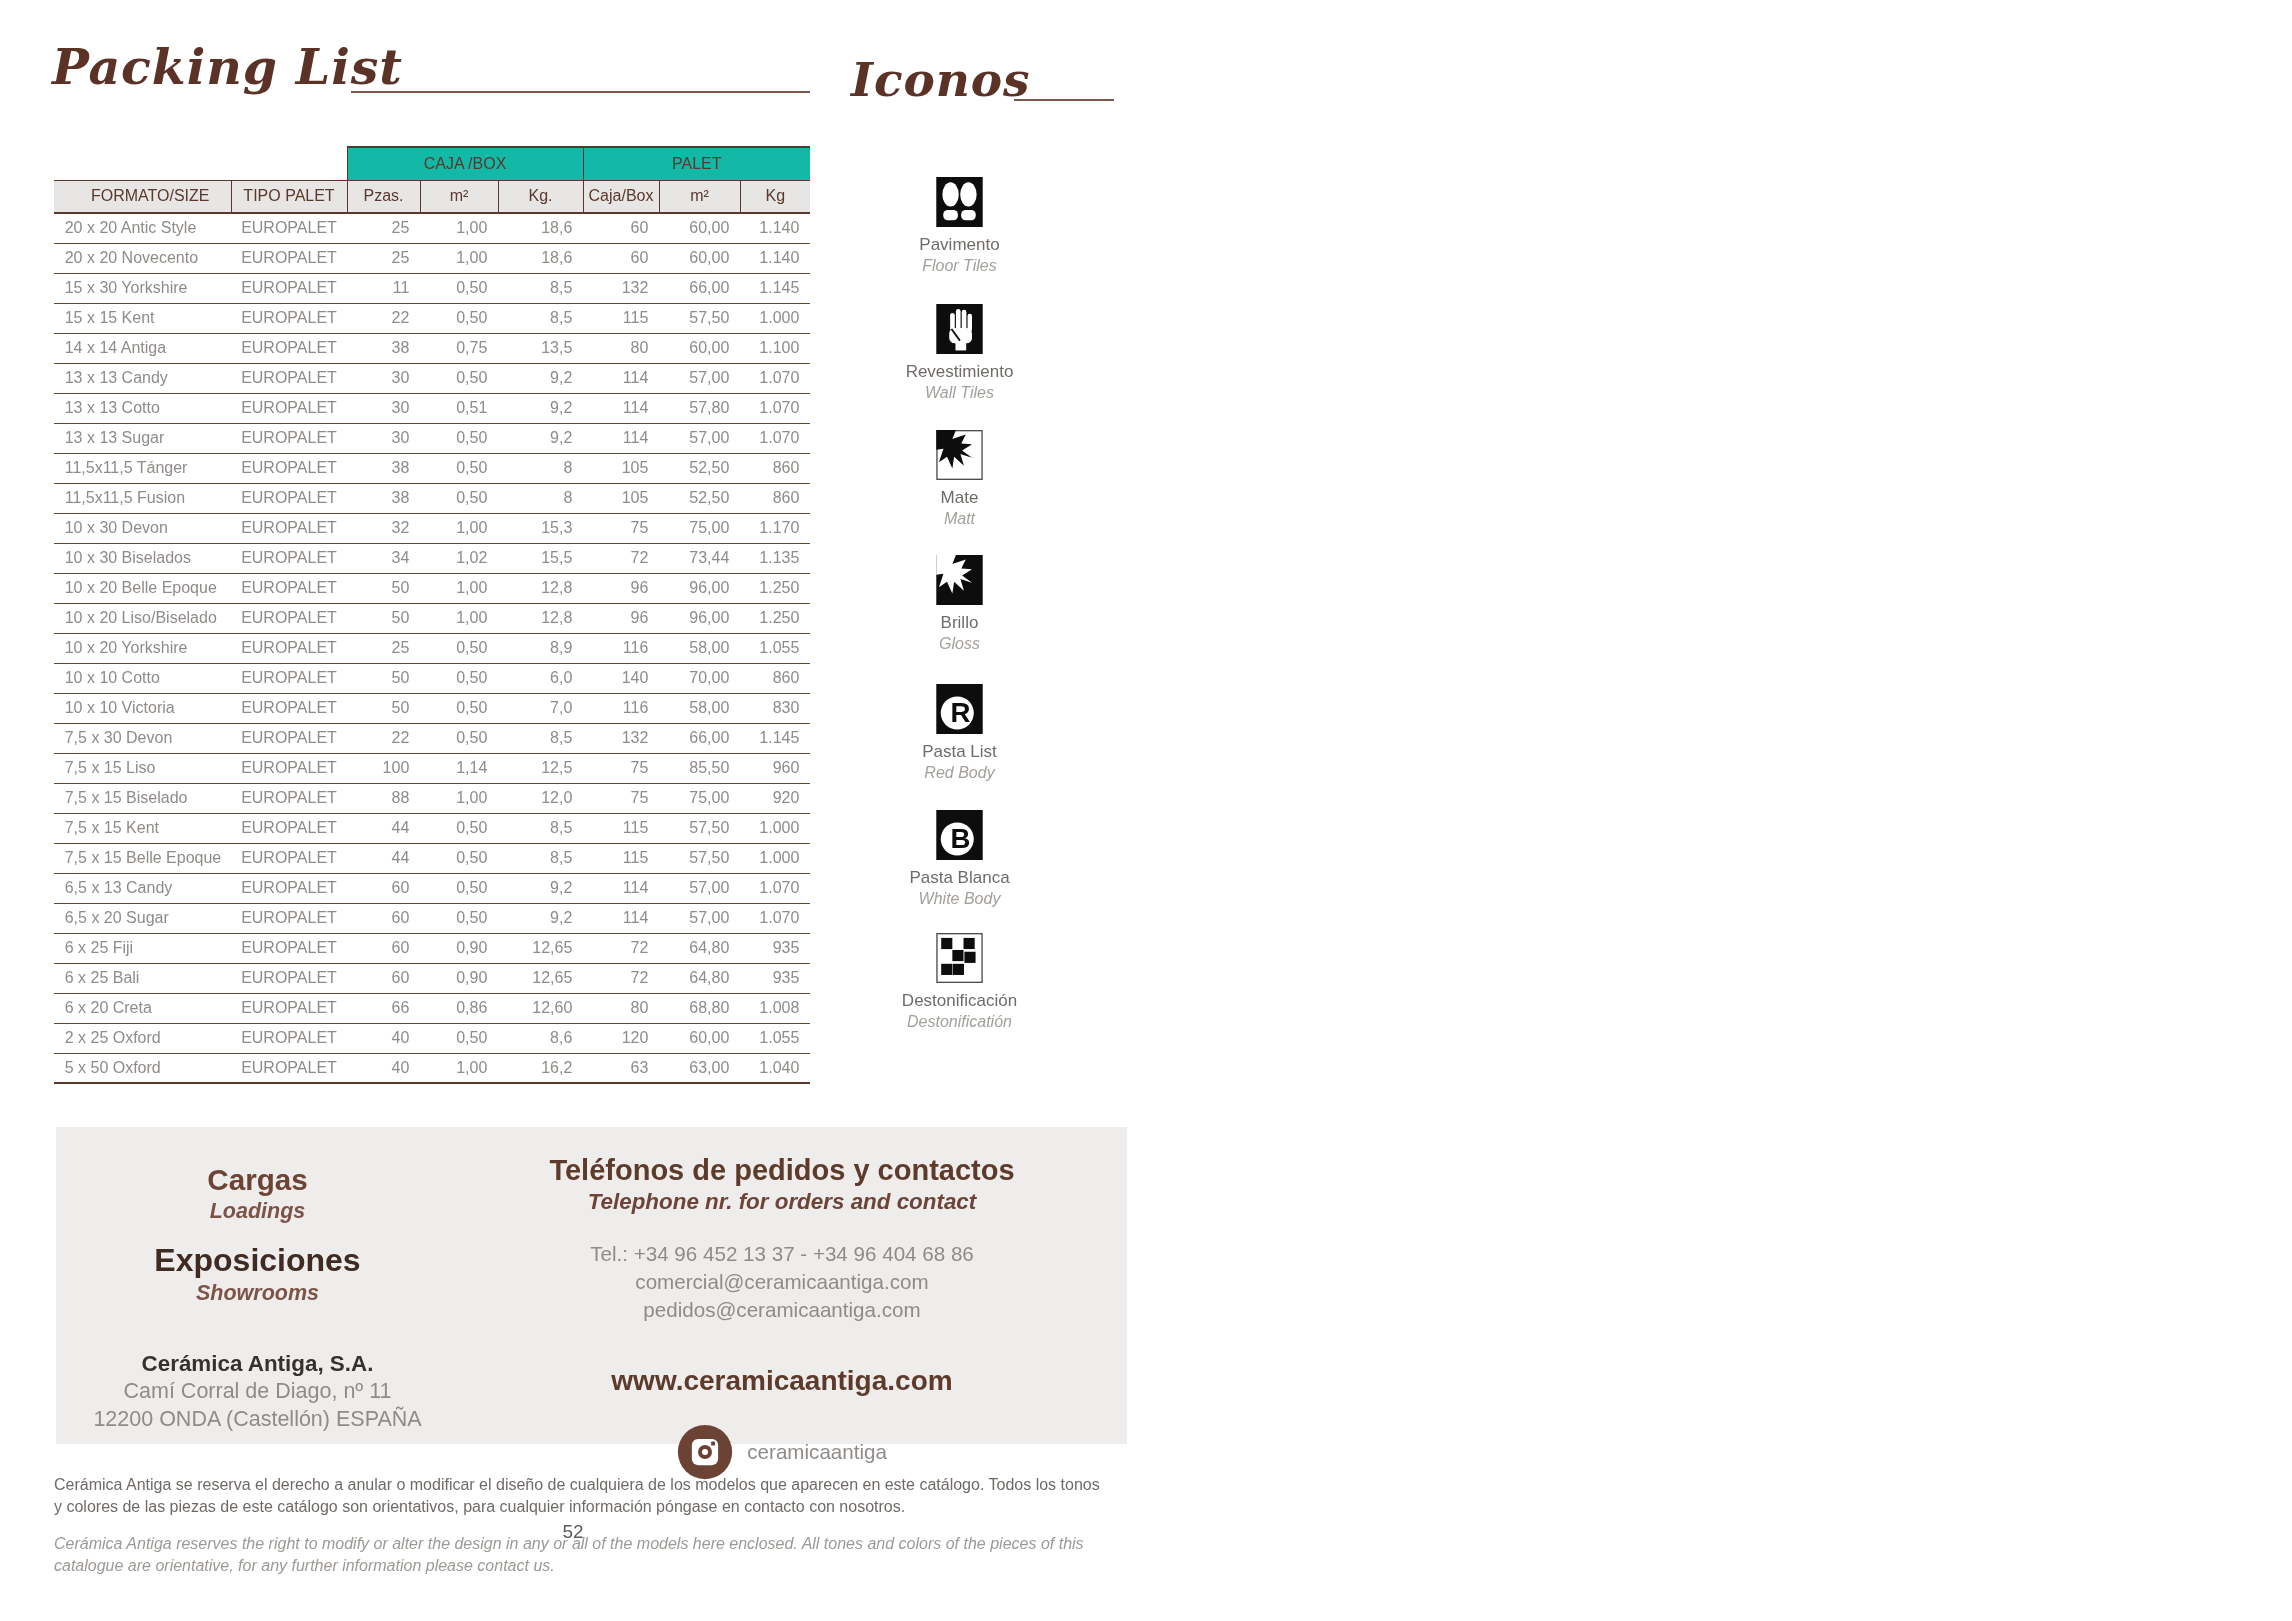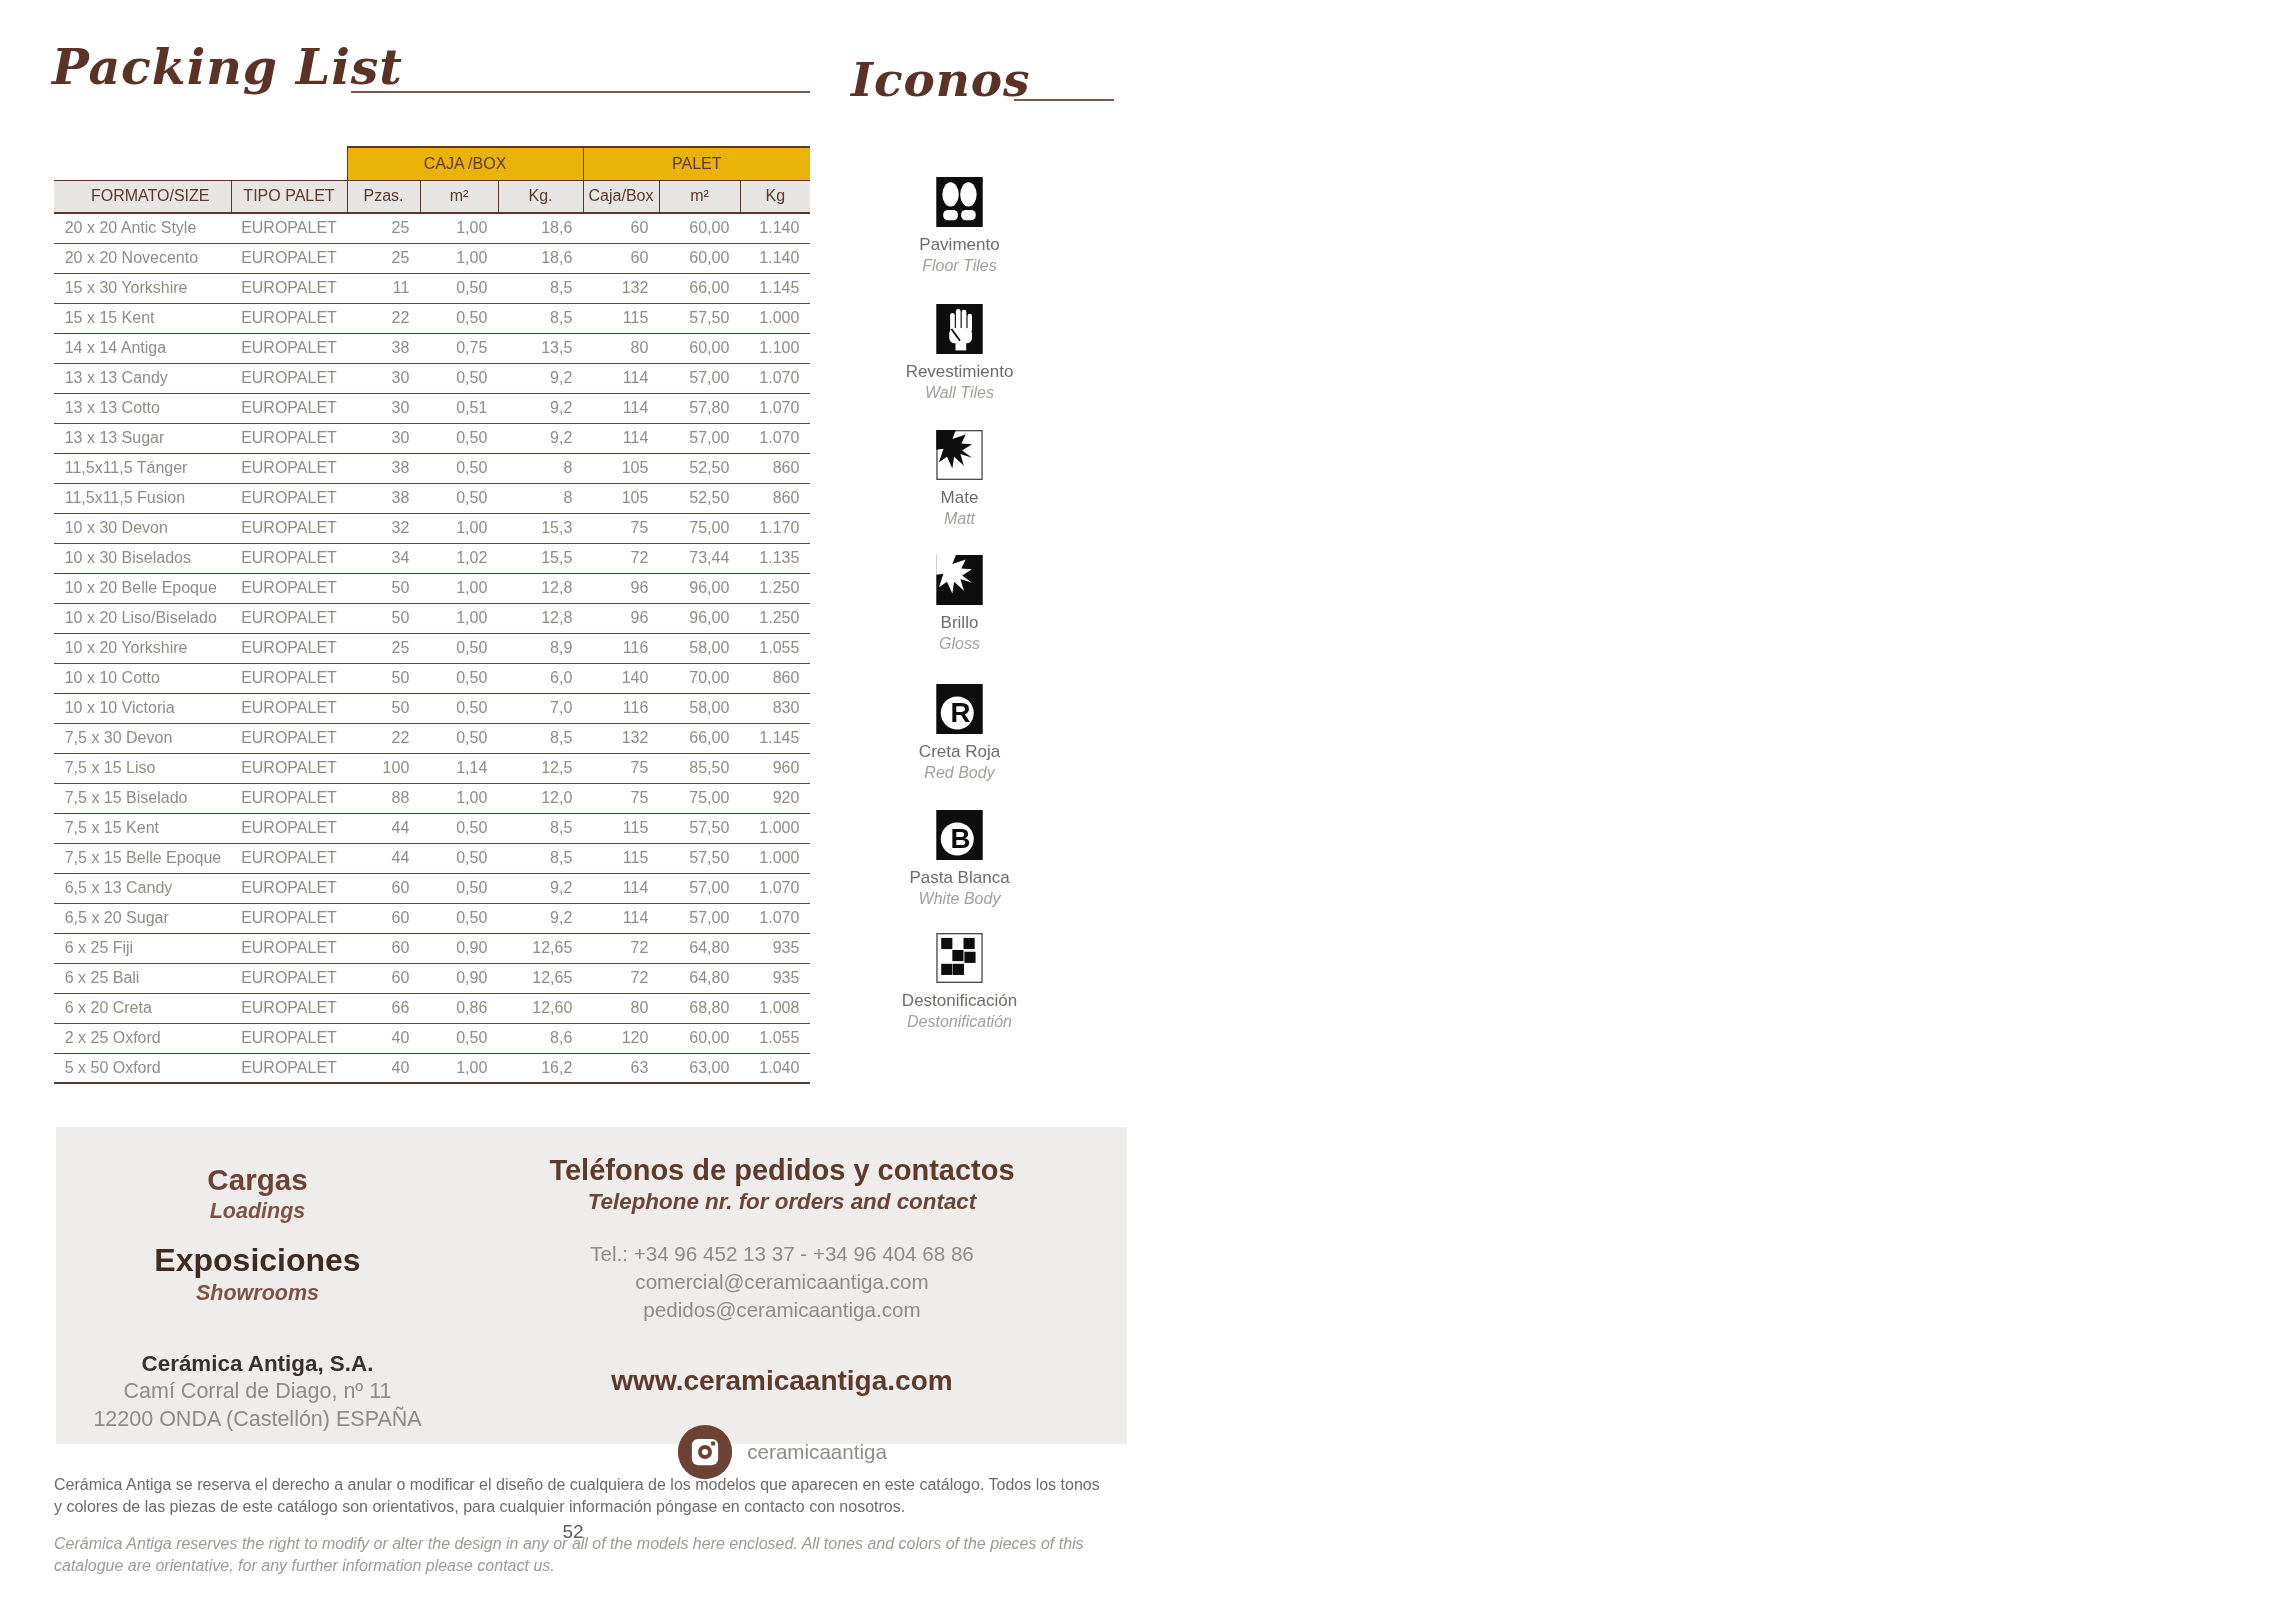--- a/index.html
+++ b/index.html
@@ -13,21 +13,21 @@
   .title-rule { position:absolute; height:1.8px; background:#7d594b; }
   #main-rule { left:351px; top:91px; width:459px; }
   #icons-rule { left:1014px; top:99px; width:100px; }
 
   
   #packing { position:absolute; left:54px; top:146px; border-collapse:collapse; table-layout:fixed; width:755px; font-size:16px; color:#8f8b88; }
   #packing col.w0{width:177px} #packing col.w1{width:116px} #packing col.w2{width:73px}
   #packing col.w3{width:78px} #packing col.w4{width:85px} #packing col.w5{width:76px}
   #packing col.w6{width:81px} #packing col.w7{width:70px}
   #packing tr.group td.empty { border:none; background:#ffffff; }
-  #packing tr.group th { background:#eab308; color:#5a382b; font-weight:normal; height:33px;
+  #packing tr.group th { background:#14b8a6; color:#5a382b; font-weight:normal; height:33px;
       border-top:2.7px solid #5a372a; border-left:1.8px solid #5a372a; text-align:center; }
   #packing tr.cols th { background:#e8e6e4; color:#5a382b; font-weight:normal; height:33px;
       border-top:1.8px solid #5a372a; border-bottom:2.7px solid #5a372a; border-left:1.8px solid #5a372a; text-align:center; }
   #packing tr.cols th:first-child { border-left:none; text-align:center; padding-left:16px; }
   #packing tbody td { border-bottom:1.8px solid #6a4536; height:30px; white-space:nowrap; overflow:hidden; }
   #packing tbody tr:last-child td { border-bottom:2.7px solid #5a372a; }
   #packing tbody td.c0 { text-align:left; padding-left:10.7px; }
   #packing tbody td.c1 { text-align:center; }
   #packing tbody td.c2, #packing tbody td.c3, #packing tbody td.c4,
   #packing tbody td.c5, #packing tbody td.c6, #packing tbody td.c7 { text-align:right; padding-right:10.7px; }
@@ -436,21 +436,21 @@
     <div class="icon-label">Brillo</div>
     <div class="icon-sublabel">Gloss</div>
   </div>
 
   <div class="icon-group" style="top:684px">
     <svg width="47" height="50" viewBox="0 0 52 56">
       <rect width="52" height="56" fill="#0d0d0d"></rect>
       <circle cx="23.5" cy="32.5" r="18.5" fill="#fff"></circle>
       <text x="27" y="43" font-size="31" font-weight="bold" text-anchor="middle" font-family="Liberation Sans, sans-serif" fill="#0d0d0d">R</text>
     </svg>
-    <div class="icon-label">Creta Roja</div>
+    <div class="icon-label">Pasta List</div>
     <div class="icon-sublabel">Red Body</div>
   </div>
 
   <div class="icon-group" style="top:810px">
     <svg width="47" height="50" viewBox="0 0 52 56">
       <rect width="52" height="56" fill="#0d0d0d"></rect>
       <circle cx="23.5" cy="32.5" r="18.5" fill="#fff"></circle>
       <text x="27" y="43" font-size="31" font-weight="bold" text-anchor="middle" font-family="Liberation Sans, sans-serif" fill="#0d0d0d">B</text>
     </svg>
     <div class="icon-label">Pasta Blanca</div>

